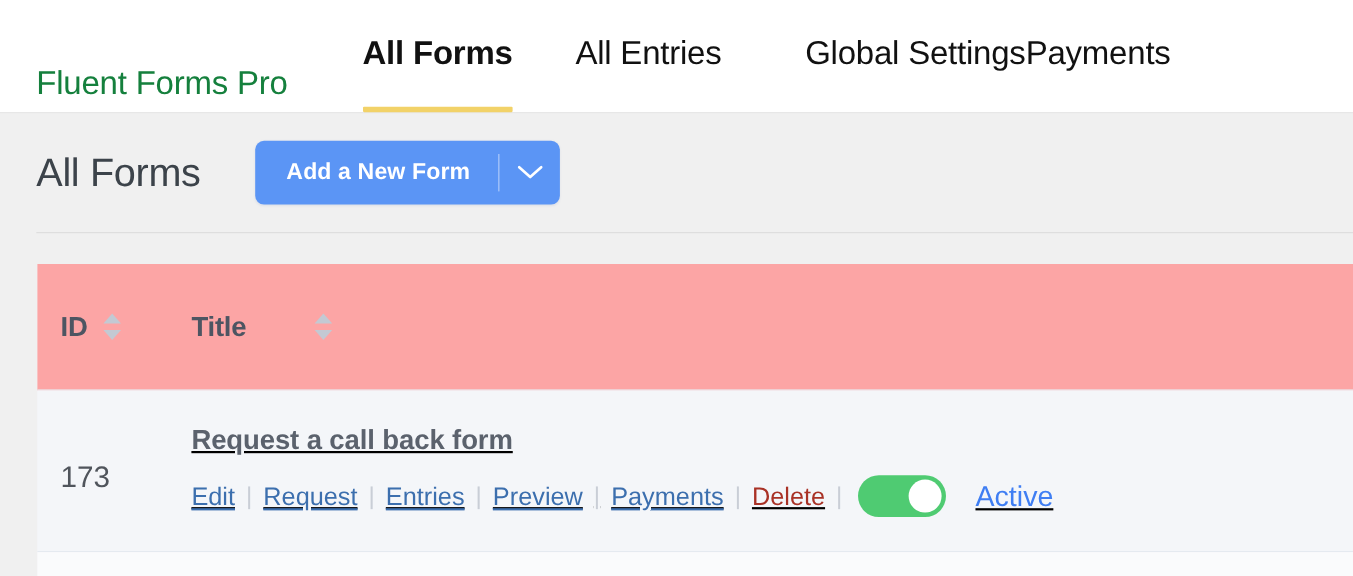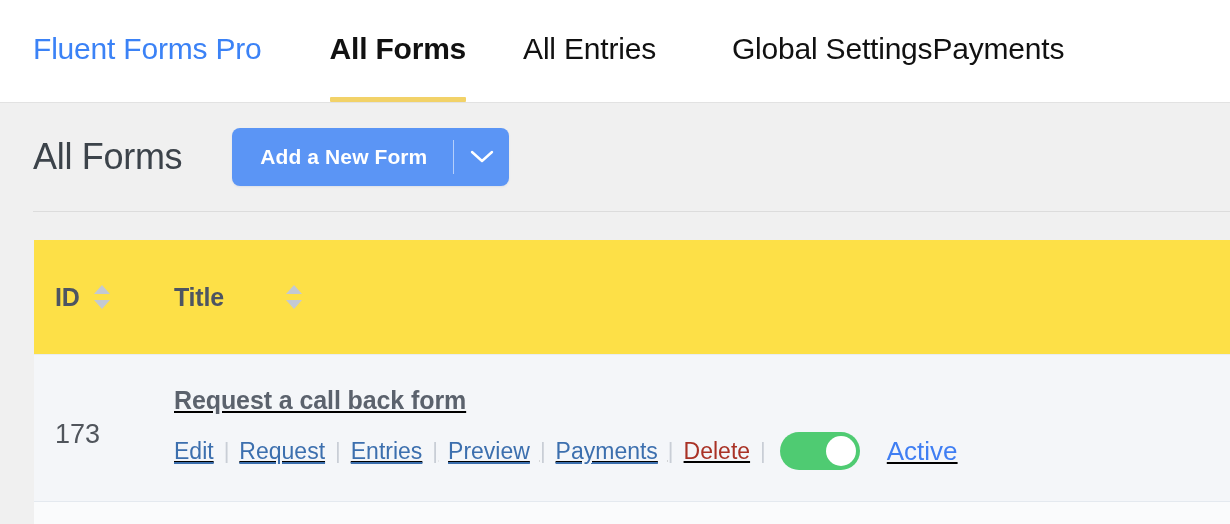--- a/index.html
+++ b/index.html
@@ -39,22 +39,23 @@
     box-sizing: border-box;
     white-space: nowrap;
     cursor: pointer;
   }
   .nav-item .nav-label {
     font-size: 30px;
     line-height: 38px;
     letter-spacing: -0.2px;
   }
   .nav-brand .nav-label {
-    color: #3b82f6;
-    font-weight: 400;
+    color: #15803d;
+    font-weight: 400;
+    margin-top: 27px;
   }
   .nav-plain .nav-label {
     color: #111111;
     font-weight: 400;
   }
   .nav-active .nav-label {
     color: #111111;
     font-weight: 700;
   }
   .nav-underline {
@@ -136,21 +137,21 @@
   
   .table-wrap {
     margin-left: 34px;
     margin-top: 28px;
     background: #f4f6f9;
   }
   .table-header {
     display: flex;
     align-items: center;
     height: 115px;
-    background: #fde047;
+    background: #fca5a5;
     border-bottom: 1px solid #e8ecf1;
     box-sizing: border-box;
   }
   .col-id {
     width: 140px;
     padding-left: 21px;
     box-sizing: border-box;
     display: flex;
     align-items: center;
   }

